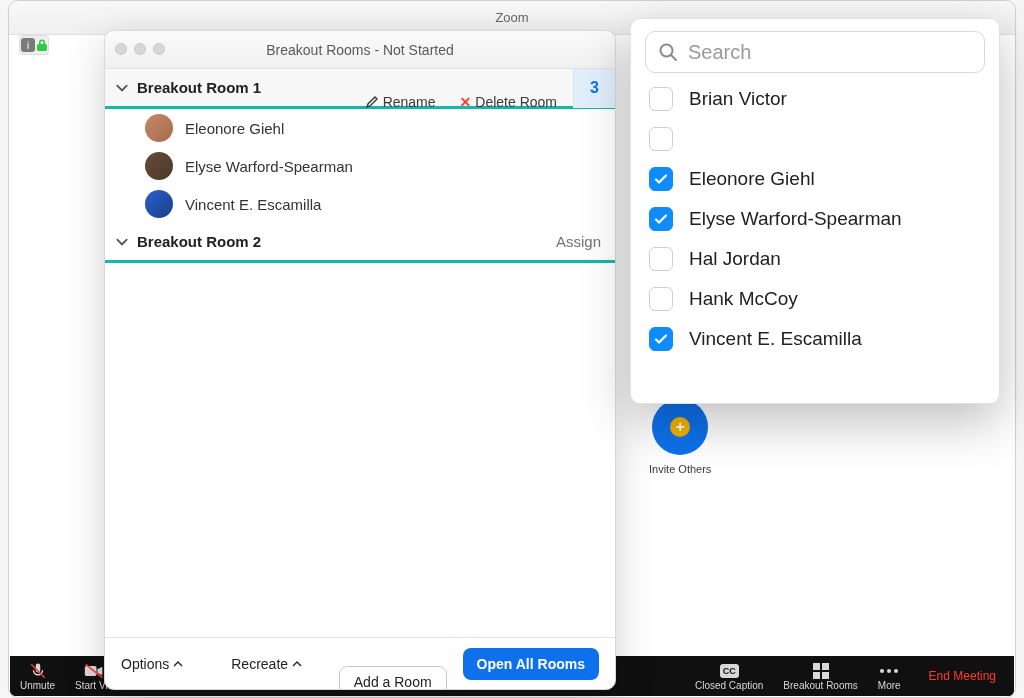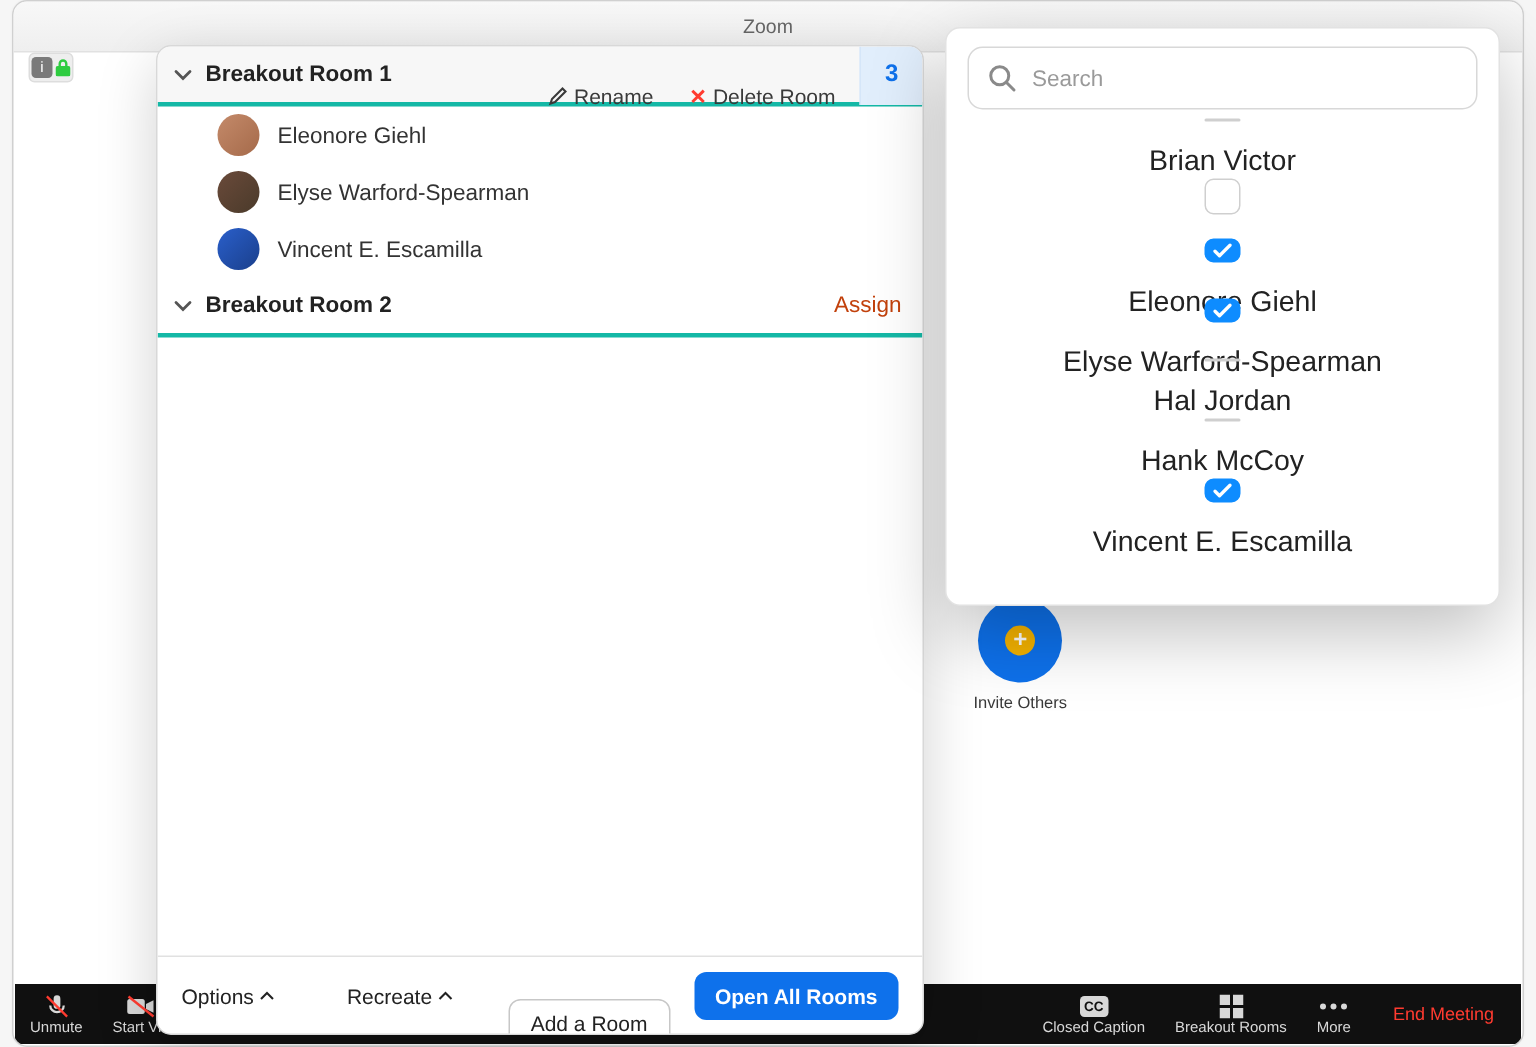--- a/index.html
+++ b/index.html
@@ -65,21 +65,21 @@
     .room-header {
       height: 40px; display: flex; align-items: center; padding: 0 10px; border-bottom: 3px solid #14b8a6;
       font-size: 15px; color: #222; gap: 8px;
     }
     .room-header.active { background: #f7f7f7; }
     .chev { width: 14px; height: 14px; }
     .room-name { font-weight: 700; }
     .rh-spacer { flex: 1; }
     .rh-action { display: flex; align-items: center; gap: 4px; font-size: 14px; color: #3a3a3a; padding: 0 8px; cursor: pointer; margin-top: 28px; }
     .rh-count { width: 42px; height: 40px; margin: -10px -10px -10px 0; background: #e1eefc; color: #0e71eb; font-weight: 600; display:flex; align-items:center; justify-content:center; font-size:16px; border-left: 1px solid #d5e6f9; }
-    .rh-assign { color: #c2410c; font-size: 15px; font-weight: 500; padding-right: 4px; cursor:pointer;margin-left:16px; }
+    .rh-assign { color: #737373; font-size: 15px; font-weight: 500; padding-right: 4px; cursor:pointer;margin-left:16px; }
 
     .participant { display:flex; align-items:center; gap: 12px; height: 38px; padding-left: 40px; font-size: 15px; color: #333; }
     .avatar { width: 28px; height: 28px; border-radius: 50%; background: #888; background-size: cover; display:flex; align-items:center; justify-content:center; color:#fff; font-size:12px; font-weight:600; }
     .av-1 { background: linear-gradient(135deg,#c48a6a,#a56a4a); }
     .av-2 { background: linear-gradient(135deg,#6a4a3a,#4a3a2a); }
     .av-3 { background: linear-gradient(135deg,#2a5fcb,#1a3f8b); }
 
     .modal-footer {
       height: 52px; border-top: 1px solid #e1e1e1; display: flex; align-items: center; padding: 0 16px; gap: 16px;
       font-size: 14px; color: #222;
@@ -93,23 +93,23 @@
     
     .popover {
       position: absolute; left: 630px; top: 18px; width: 370px; height: 386px;
       background: #fff; border: 1px solid #e2e2e2; border-radius: 10px;
       box-shadow: 0 18px 50px rgba(0,0,0,0.25);
       padding: 12px 14px; display:flex; flex-direction:column; gap: 6px;
     }
     .search {
       height: 42px; border: 1px solid #d8d8d8; border-radius: 10px; display:flex; align-items:center; gap:10px; padding: 0 12px;
     }
-    .search input { border:none; outline:none; font-size: 15px; color:#0369a1; flex:1; background:transparent; }
+    .search input { border:none; outline:none; font-size: 20px; color:#0369a1; flex:1; background:transparent; }
     .search input::placeholder { color: #9a9a9a; }
-    .chk-row { display:flex; align-items:center; gap: 16px; height: 40px; padding: 0 4px; cursor:pointer;flex-direction:column; }
+    .chk-row { display:flex; align-items:center; gap: 16px; height: 40px; padding: 0 4px; cursor:pointer; }
     .chk-row .nm { font-size: 19px; color: #222; }
     .checkbox { width: 24px; height: 24px; border-radius: 6px; border: 1.5px solid #cfcfcf; display:flex; align-items:center; justify-content:center; }
     .checkbox.checked { background: #0e8cff; border-color: #0e8cff; }
     .checkmark { width: 14px; height: 14px; }
 
     
     svg { display:block; }
   </style>
 </head>
 <body>
@@ -183,20 +183,28 @@
       </span>
       <span>More</span>
     </div>
     <div class="end-meeting">
       <span>End Meeting</span>
     </div>
   </div>
 </div>
 
 <div class="modal">
+  <div class="modal-titlebar">
+    <div class="traffic-lights">
+      <div class="tl"></div>
+      <div class="tl"></div>
+      <div class="tl"></div>
+    </div>
+    <span>Breakout Rooms - Not Started</span>
+  </div>
 
   <div class="modal-body">
 
     <div class="room-header active">
       <span>
         <svg class="chev" viewBox="0 0 12 12">
             <path d="M2 4l4 4 4-4" stroke="#555" stroke-width="1.6" fill="none" stroke-linecap="round"></path>
           </svg>
       </span>
       <span class="room-name">Breakout Room 1</span>

